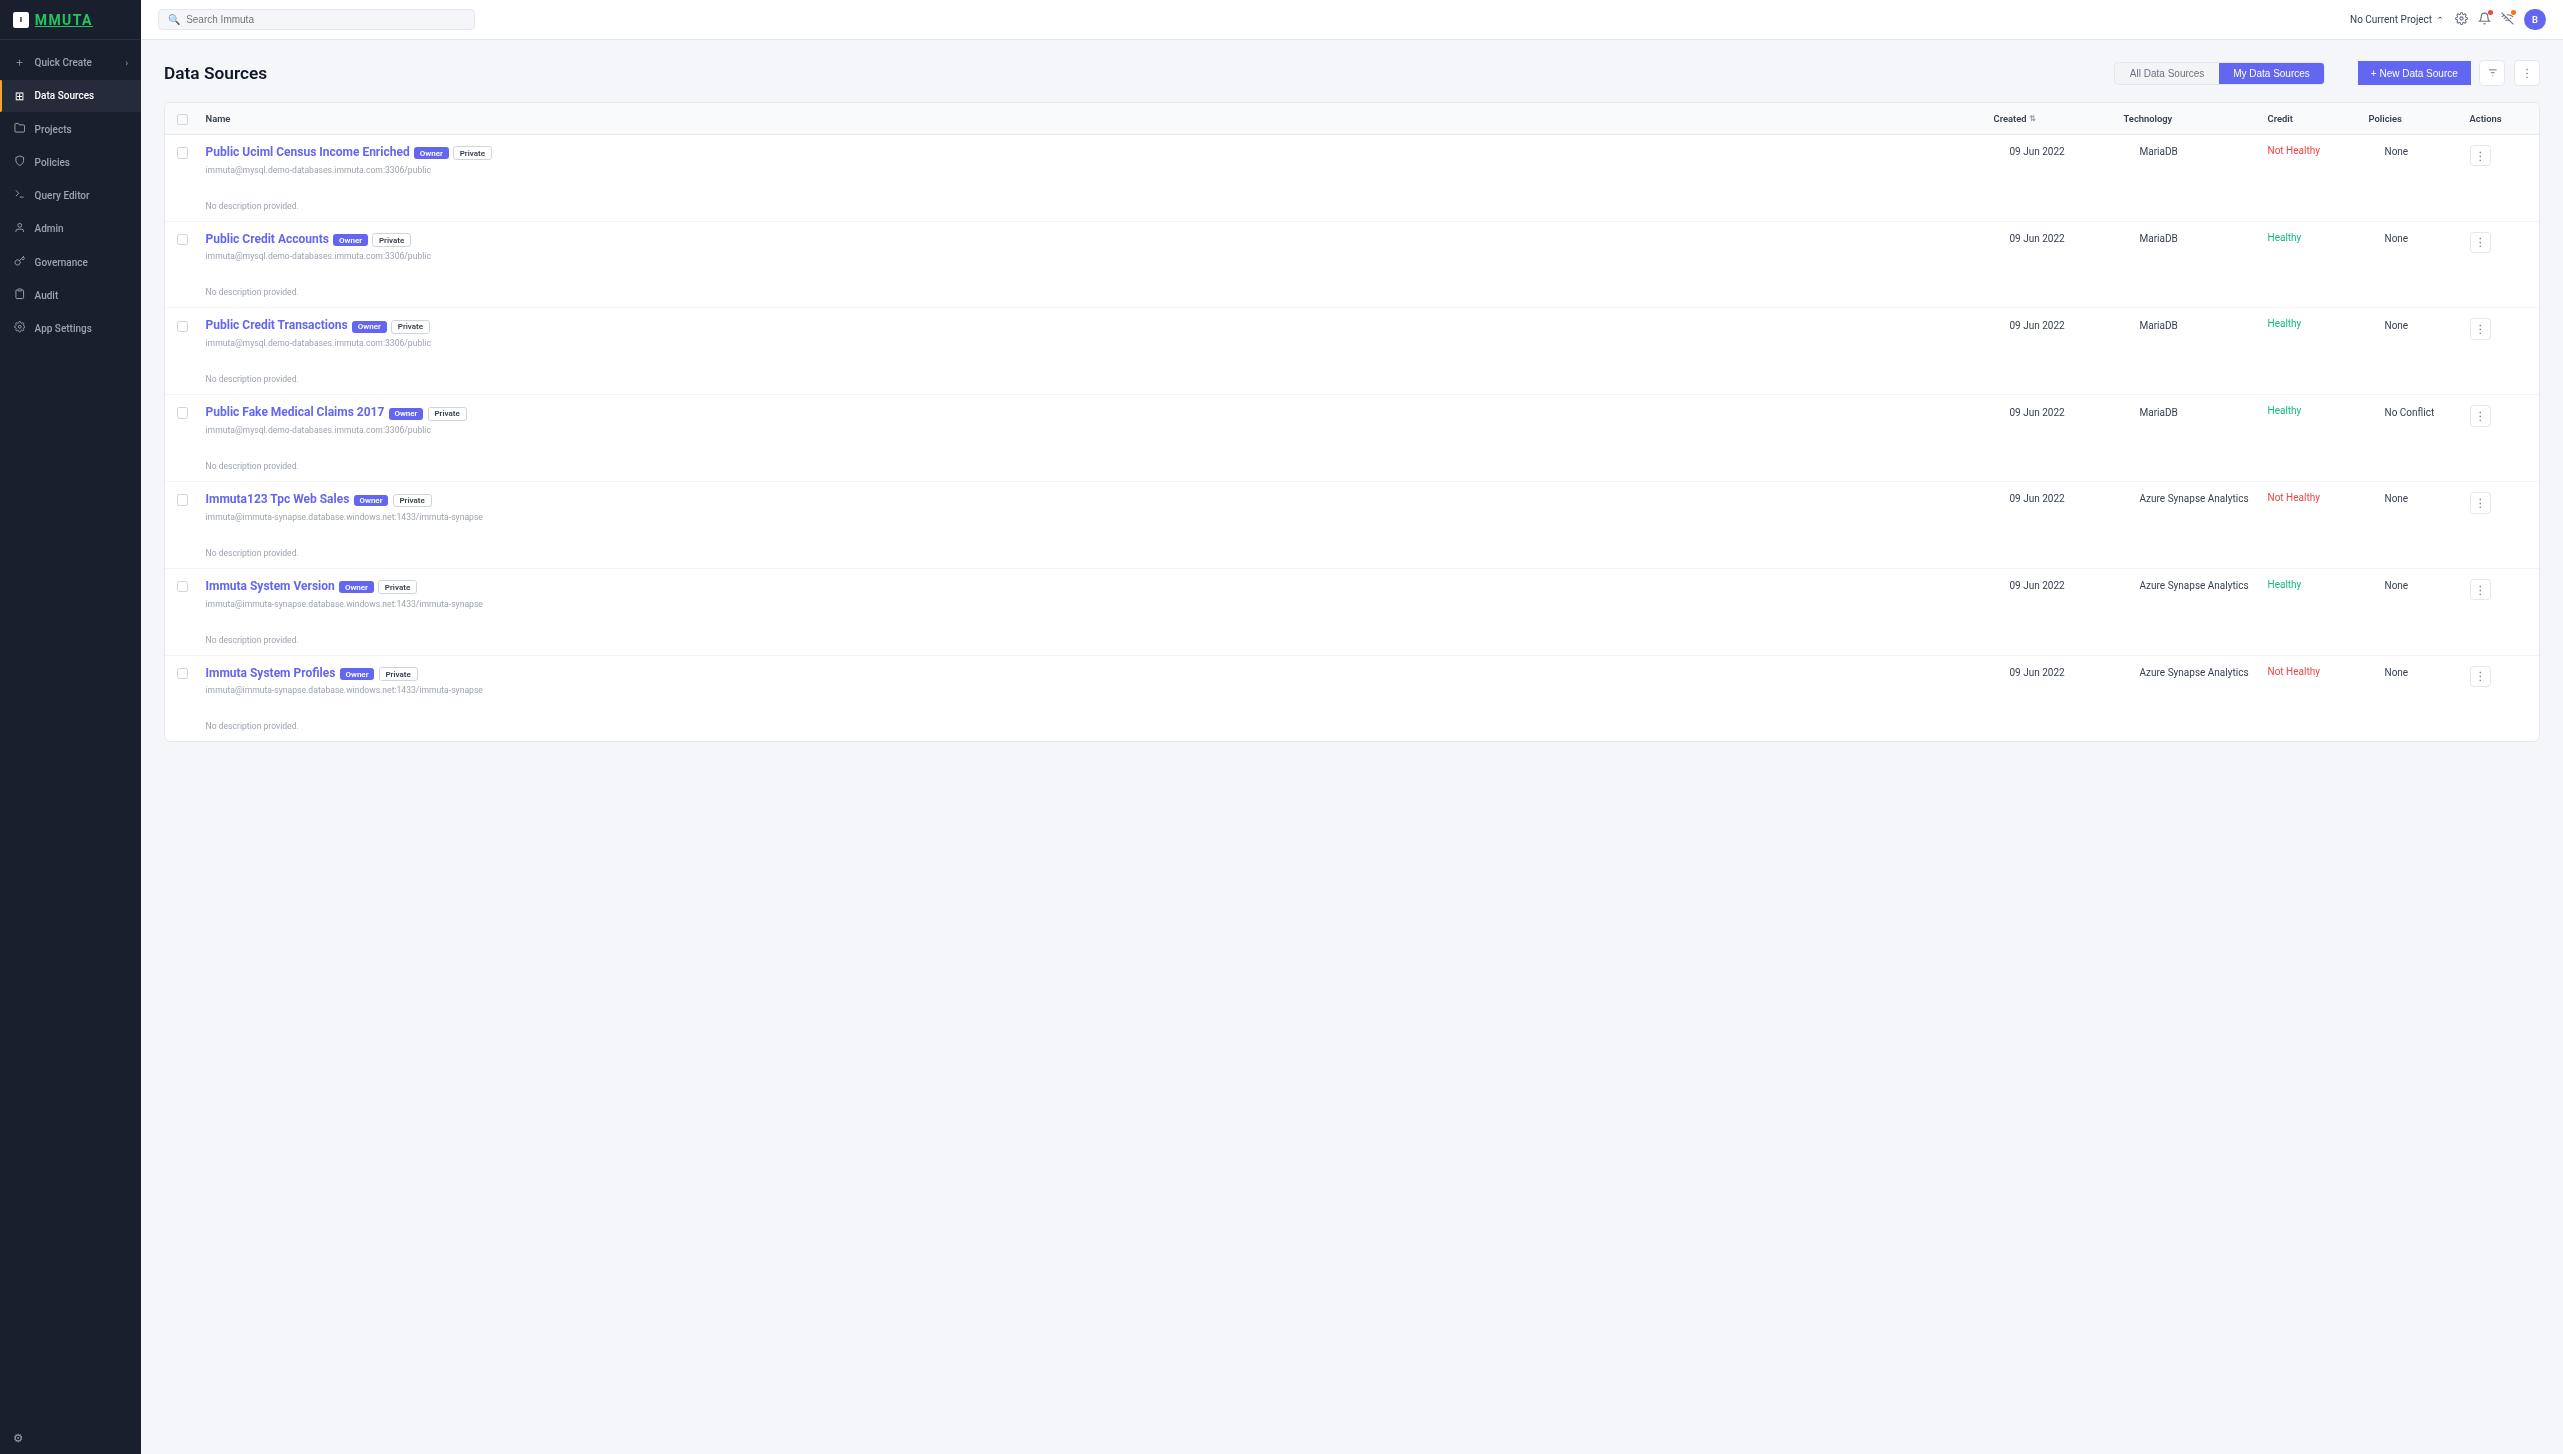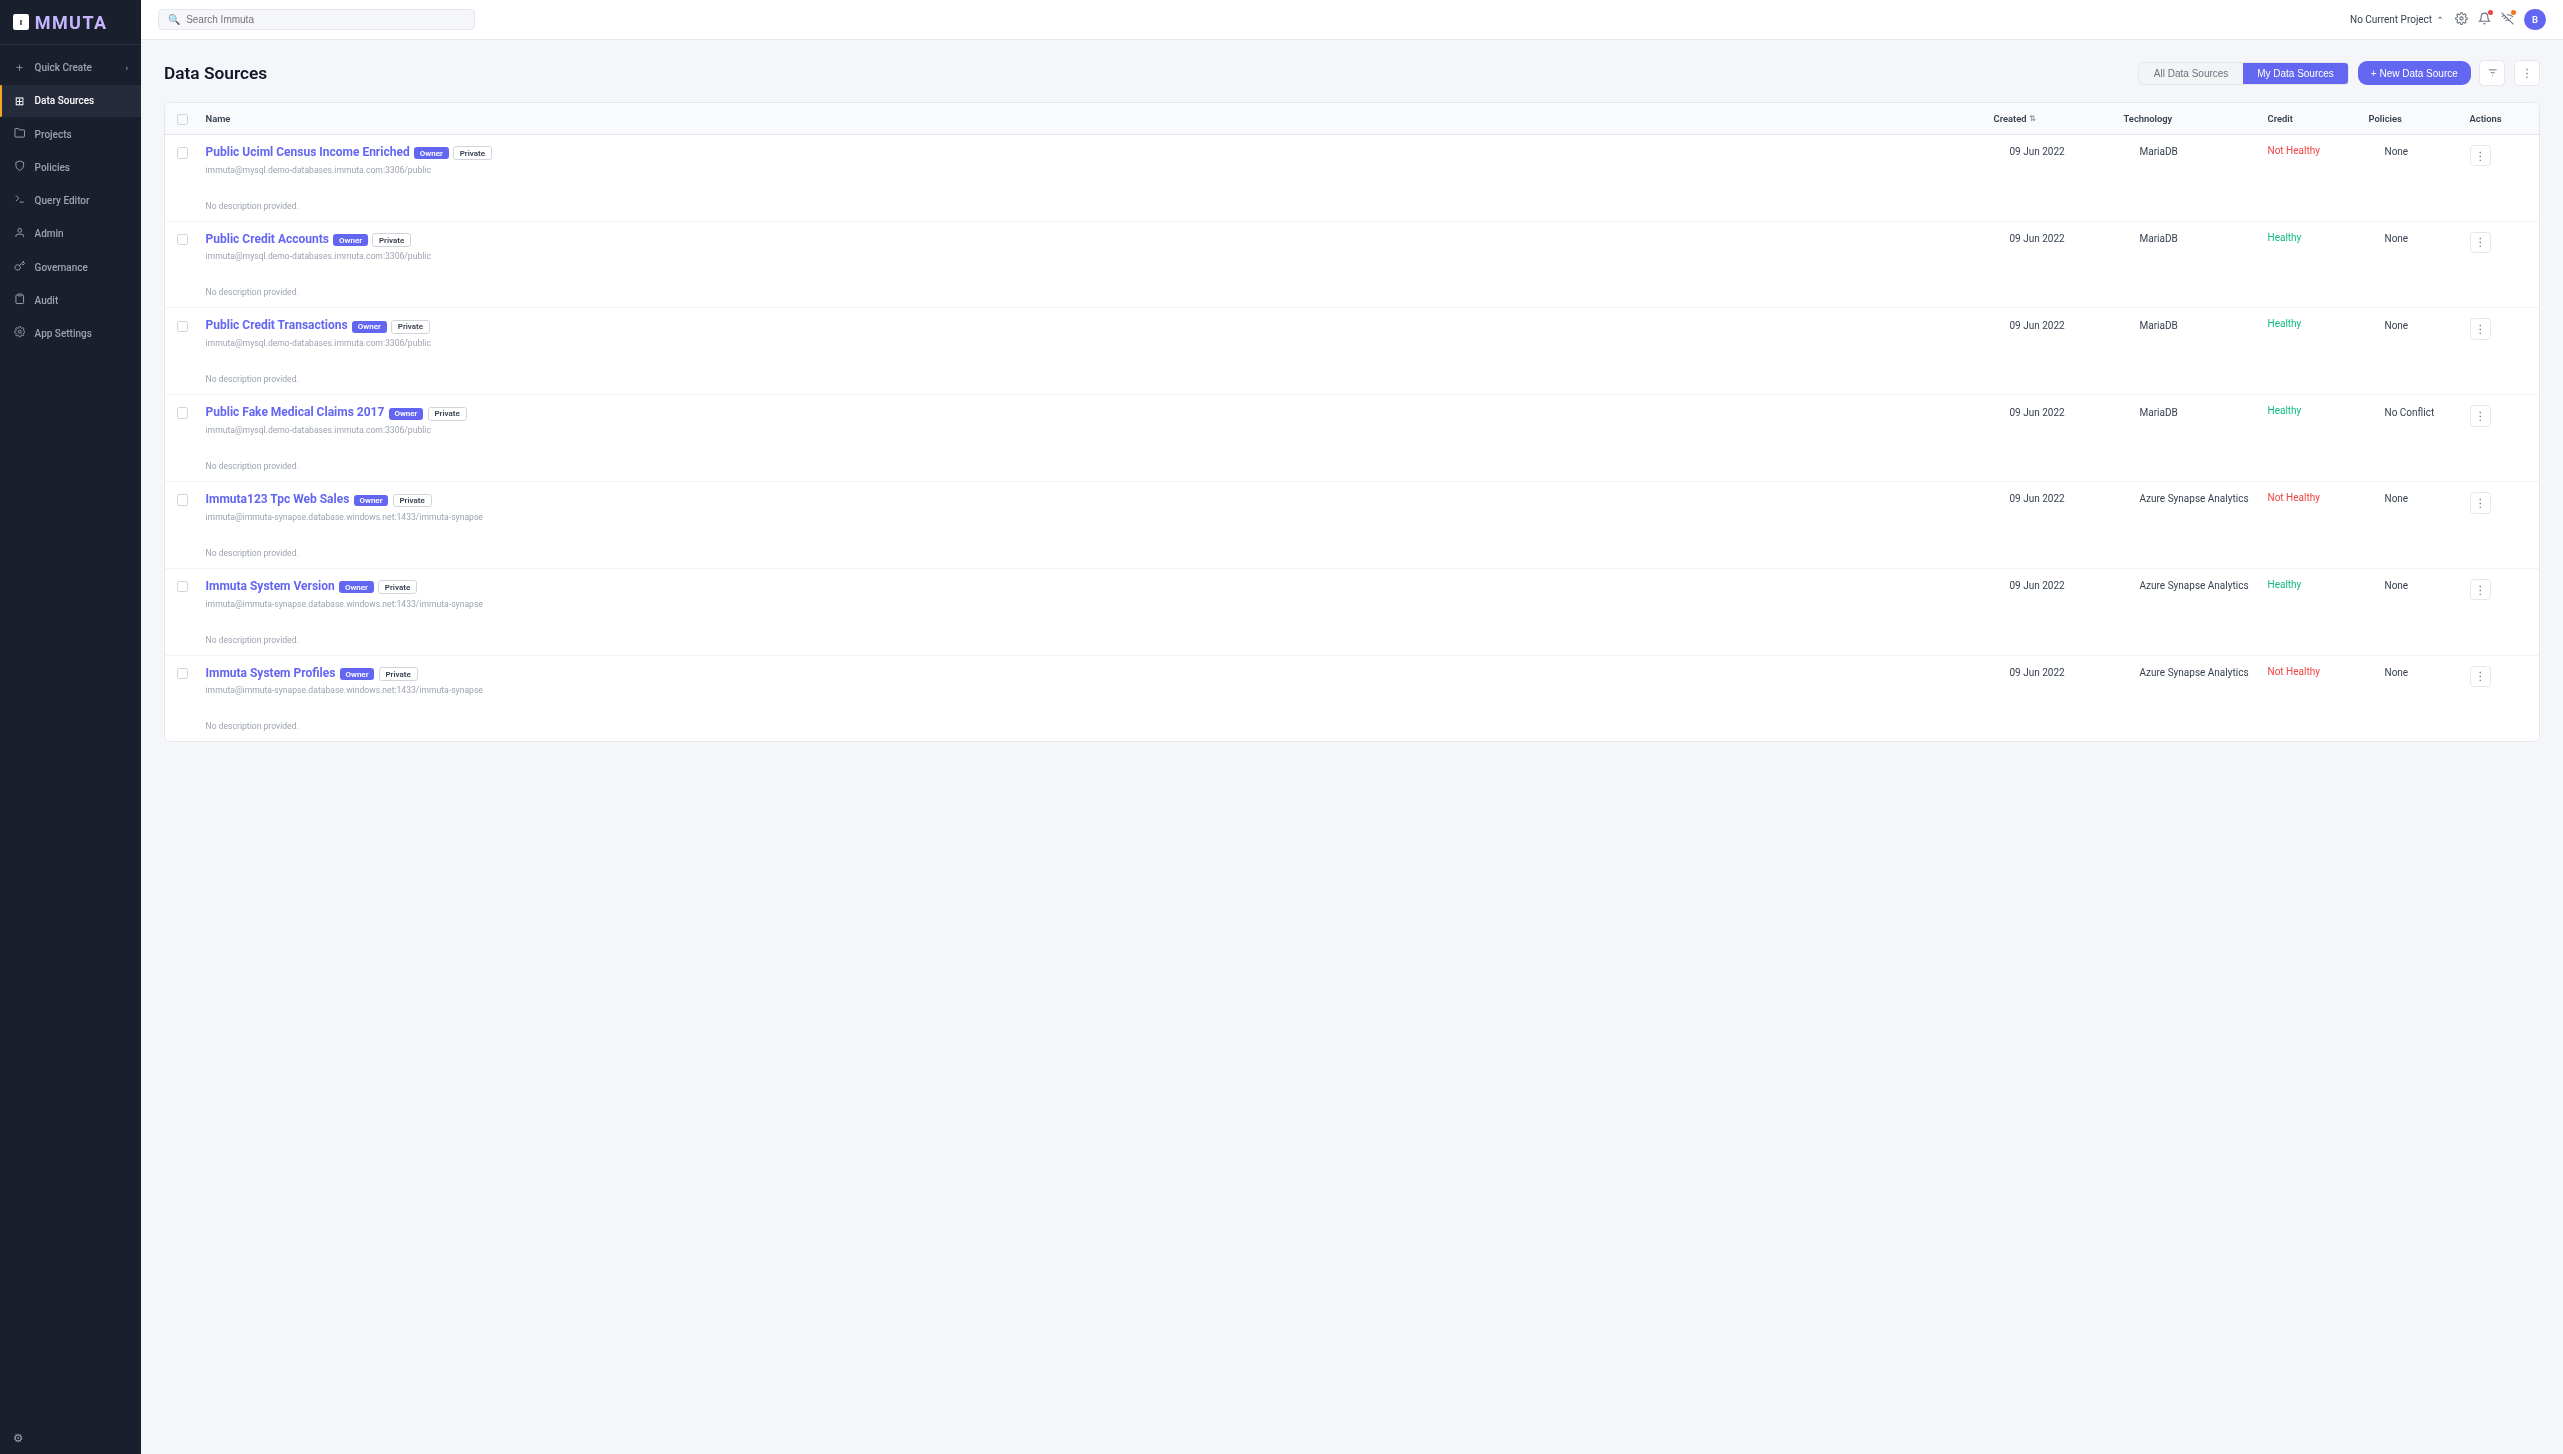--- a/index.html
+++ b/index.html
@@ -23,21 +23,21 @@
       border-bottom: 0.7px solid #2a2f3e;
     }
     .logo-square {
       width: 16px;
       height: 16px;
       background: #fff;
       border-radius: 2.2px;
       display: flex; align-items: center; justify-content: center;
     }
     .logo-square span { font-size: 8px; font-weight: 900; color: #1a1f2e; }
-    .logo-text { font-size: 18px; font-weight: 700; color: #c4b5fd; letter-spacing: 1.4px; }
+    .logo-text { font-size: 14px; font-weight: 700; color: #22c55e; letter-spacing: 1.4px; text-decoration: underline; }
 
     .sidebar-nav { flex: 1; padding: 5.8px 0; }
     .nav-item {
       display: flex;
       align-items: center;
       gap: 8.6px;
       padding: 9.4px 13px;
       cursor: pointer;
       color: #9ca3b0;
       font-size: 10px;
@@ -167,25 +167,26 @@
       color: #fff;
     }
 
     .new-ds-btn {
       display: flex;
       align-items: center;
       gap: 4.3px;
       background: #6366f1;
       color: #fff;
       border: none;
-      border-radius: 9px;
+      border-radius: 0;
       padding: 6.5px 13px;
       font-size: 10px;
       font-weight: 500;
       cursor: pointer;
+      margin-left: 24px;
     }
     .filter-btn, .more-btn {
       width: 26px; height: 26px;
       border: 0.7px solid #e5e7eb;
       border-radius: 4.3px;
       background: #fff;
       display: flex; align-items: center; justify-content: center;
       cursor: pointer;
       color: #6b7280;
       font-size: 11.5px;

